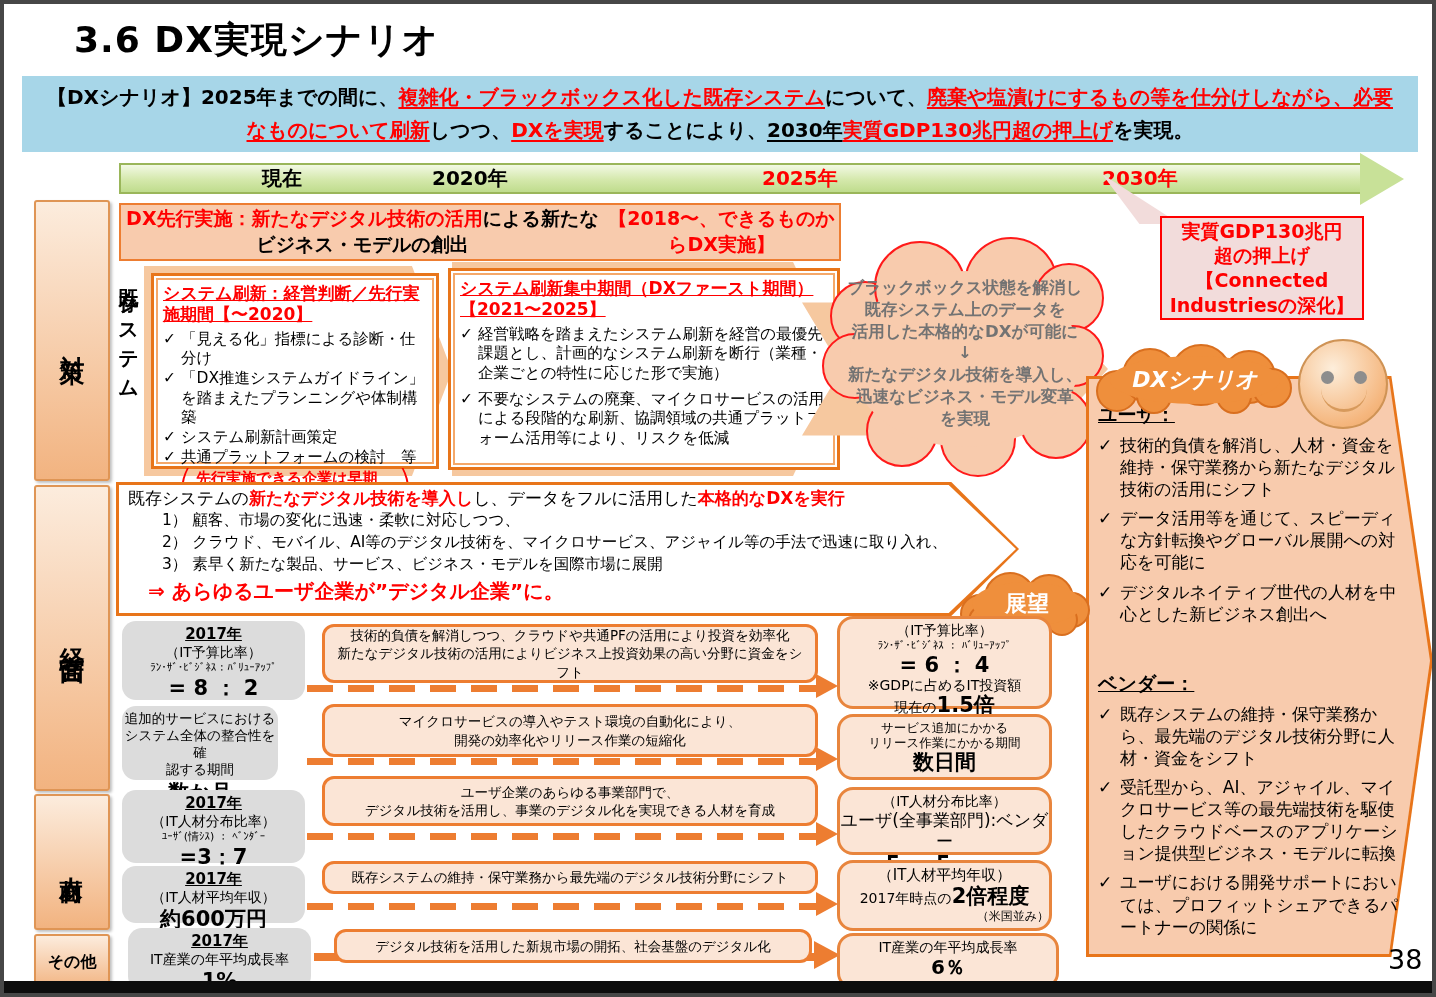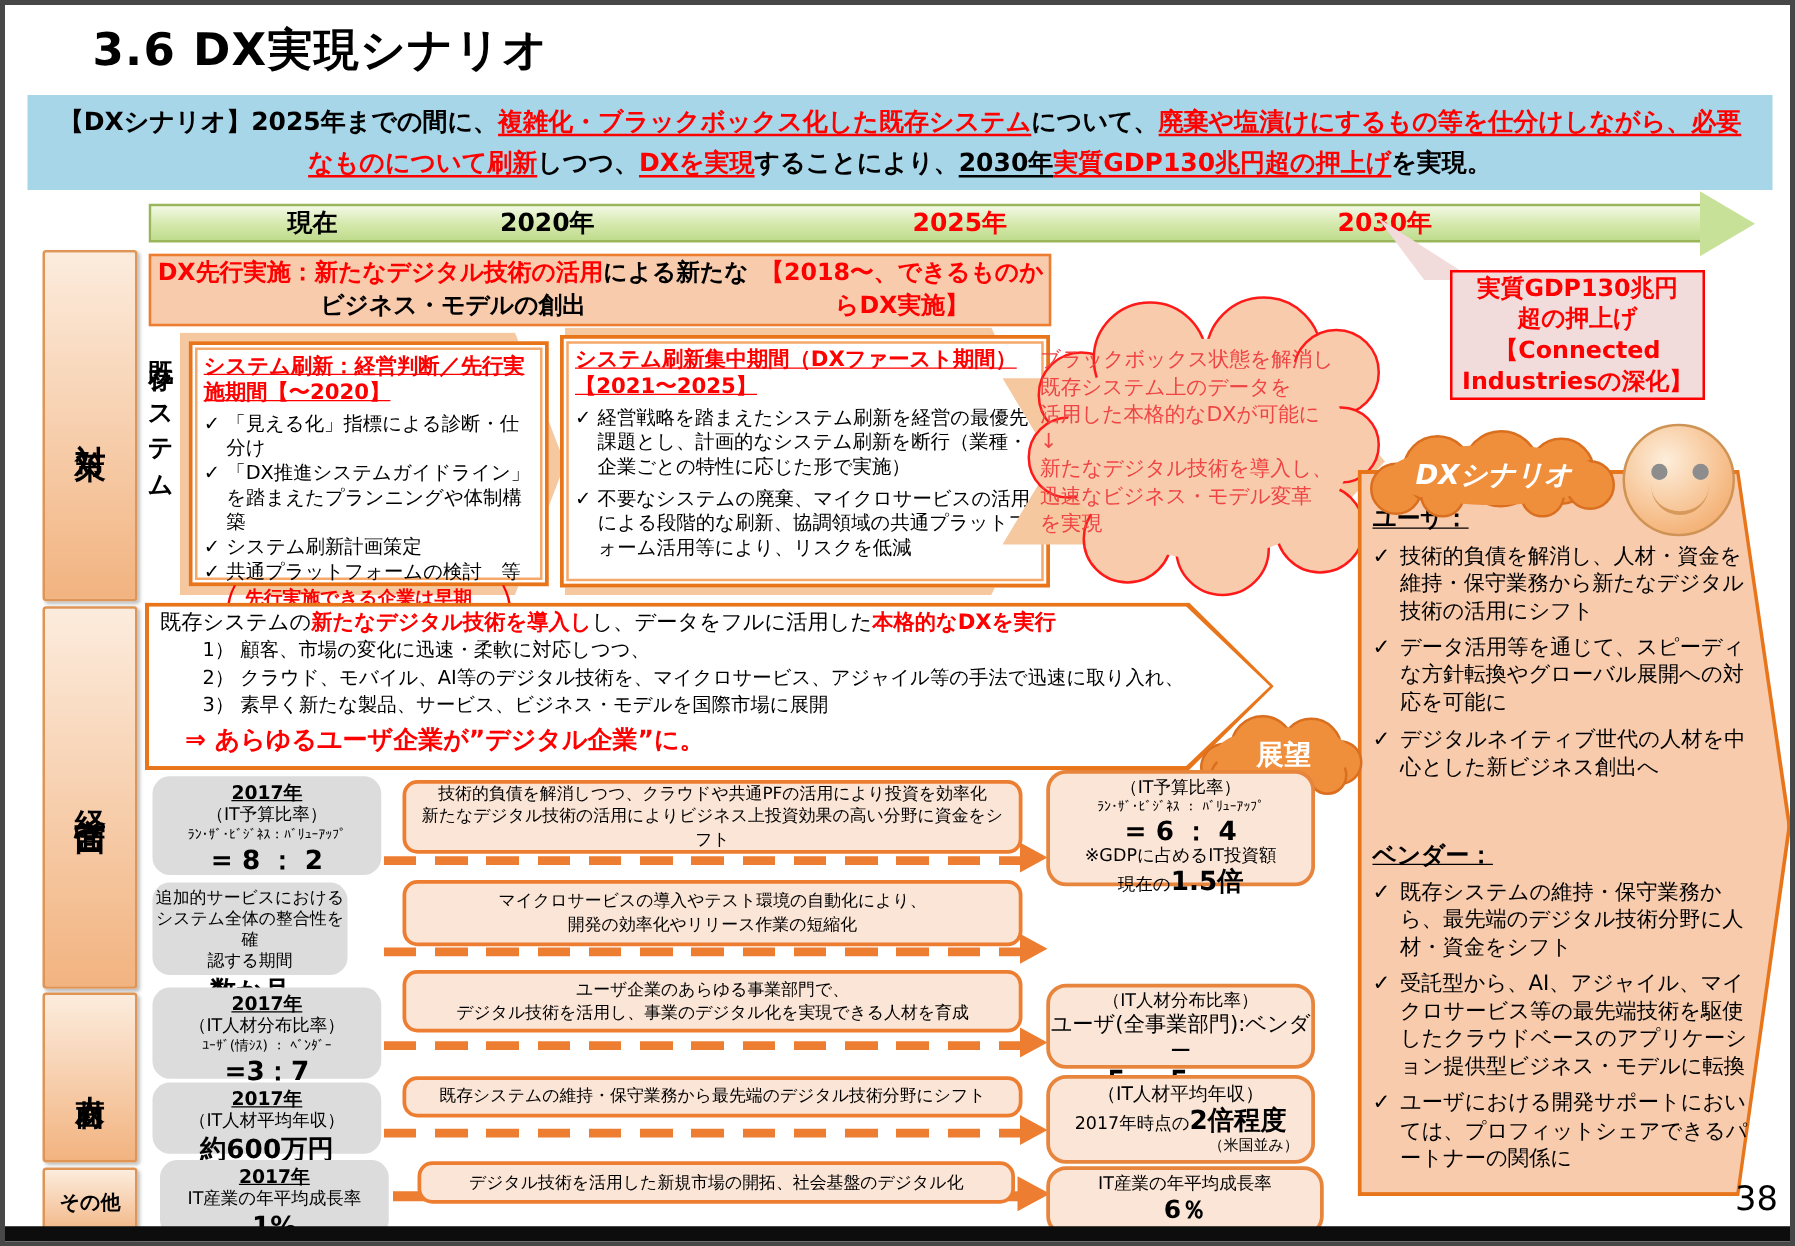--- a/index.html
+++ b/index.html
@@ -14,21 +14,21 @@
           justify-content:center;text-align:center;font-size:20px;font-weight:bold;line-height:1.65;
           padding:0 10px;box-sizing:border-box;}
   .sb{color:#000;} .sr{color:#ff0000;text-decoration:underline;text-underline-offset:3px;}
   .sbu{color:#000;text-decoration:underline;text-underline-offset:3px;}
 
   
   .tl-body{left:115px;top:159px;width:1243px;height:31px;box-sizing:border-box;
            background:linear-gradient(180deg,#f2f9e4 0%,#d4e8ab 55%,#bfdc8d 100%);border:2px solid #9ab65a;}
   .tl-head{left:1356px;top:149px;width:0;height:0;border-top:26px solid transparent;
            border-bottom:26px solid transparent;border-left:44px solid #c8e198;}
-  .tl-label{top:161px;font-size:20px;font-weight:bold;}
+  .tl-label{top:161px;font-size:20px;font-weight:bold;margin-left:32px;}
   .red{color:#ff0000;}
 
   
   .side{left:30px;width:76px;background:linear-gradient(180deg,#fcecdd,#f2b380);border:2px solid #df9555;
         border-radius:3px;display:flex;align-items:center;justify-content:center;font-weight:bold;
         box-sizing:border-box;box-shadow:2px 2px 3px rgba(0,0,0,0.25);}
   .vtext{writing-mode:vertical-rl;letter-spacing:6px;font-size:25px;}
 
   .existing{left:112px;top:268px;writing-mode:vertical-rl;font-size:20px;font-weight:600;letter-spacing:5px;}
 
@@ -43,21 +43,21 @@
   .wbox-title{color:#ff0000;font-weight:bold;text-decoration:underline;font-size:17px;line-height:1.25;margin-bottom:4px;}
   .citem{display:flex;font-size:15.5px;line-height:1.27;}
   .ck{flex:none;width:18px;}
   .bracket{display:flex;align-items:center;justify-content:center;color:#ff0000;font-size:15px;font-weight:bold;
            line-height:1.25;text-align:left;margin-top:2px;}
   .paren{font-size:42px;font-weight:300;line-height:0.9;margin:0 3px;transform:scaleY(1.1);}
 
   .bump{position:absolute;border-radius:50%;box-sizing:border-box;}
   .rcloud .bump{background:#f8cbad;border:2px solid #ff1a1a;}
   .rcloud .core{position:absolute;border-radius:50%;background:#f8cbad;}
-  .rcloud .txt{position:absolute;left:8px;top:40px;right:8px;color:#ef4444;font-weight:normal;
+  .rcloud .txt{position:absolute;left:8px;top:40px;right:8px;text-align:center;color:#737373;font-weight:bold;
                font-size:16.5px;line-height:1.32;}
   .ocloud .bump{background:#ef8f3c;border:2px solid #d96f1f;}
   .ocloud .core{position:absolute;border-radius:50%;background:#ef8f3c;}
   .ocloud .txt{position:absolute;inset:0;display:flex;align-items:center;justify-content:center;color:#fff;
                font-weight:bold;}
 
   .gdp-tri{left:1098px;top:170px;width:78px;height:50px;background:#f2dcdb;
            clip-path:polygon(0 0,100% 100%,48% 100%);filter:drop-shadow(0 0 1.5px #ff0000);}
   .gdp{left:1156px;top:212px;width:204px;height:104px;background:#f2dcdb;border:2px solid #ff0000;color:#ff0000;
        font-weight:bold;font-size:19px;text-align:center;line-height:1.3;display:flex;align-items:center;
@@ -320,20 +320,25 @@
   <div class="abs gray" style="left:118px;top:702px;width:156px;height:74px;">
     <div class="g-text preline">追加的サービスにおける
 システム全体の整合性を確
 認する期間</div>
     <div class="g-value">数か月</div>
   </div>
   <div class="abs dash" style="left:303px;top:754px;width:512px;"></div>
   <div class="abs dhead" style="left:812px;top:743px;"></div>
   <div class="abs mid preline" style="left:318px;top:700px;width:496px;height:53px;">マイクロサービスの導入やテスト環境の自動化により、
 開発の効率化やリリース作業の短縮化</div>
+  <div class="abs rbox" style="left:833px;top:710px;width:215px;height:66px;">
+    <div class="r-label preline" style="font-size:12.5px;">サービス追加にかかる
+リリース作業にかかる期間</div>
+    <div class="r-value">数日間</div>
+  </div>
 
   <div class="abs gray" style="left:118px;top:786px;width:183px;height:73px;">
     <div class="g-year">2017年</div>
     <div class="g-label">（IT人材分布比率）</div>
     <div class="g-sub">ﾕｰｻﾞ(情ｼｽ) ： ﾍﾞﾝﾀﾞｰ</div>
     <div class="g-value">=3：7</div>
   </div>
   <div class="abs dash" style="left:303px;top:829px;width:512px;"></div>
   <div class="abs dhead" style="left:812px;top:818px;"></div>
   <div class="abs mid preline" style="left:318px;top:772px;width:496px;height:50px;">ユーザ企業のあらゆる事業部門で、
@@ -348,21 +353,21 @@
     <div class="g-year">2017年</div>
     <div class="g-label">（IT人材平均年収）</div>
     <div class="g-value">約600万円</div>
   </div>
   <div class="abs dash" style="left:303px;top:899px;width:512px;"></div>
   <div class="abs dhead" style="left:812px;top:888px;"></div>
   <div class="abs mid" style="left:318px;top:857px;width:496px;height:33px;">既存システムの維持・保守業務から最先端のデジタル技術分野にシフト</div>
   <div class="abs rbox" style="left:833px;top:856px;width:215px;height:71px;">
     <div class="r-label" style="font-size:15px;">（IT人材平均年収）</div>
     <div><span class="r-note">2017年時点の</span><span class="r-value">2倍程度</span></div>
-    <div class="r-small" style="text-align:right;padding-right:10px;">（米国並み）</div>
+    <div class="r-small" style="text-align:right;">（米国並み）</div>
   </div>
 
   <div class="abs gray" style="left:124px;top:924px;width:183px;height:62px;">
     <div class="g-year">2017年</div>
     <div class="g-label">IT産業の年平均成長率</div>
     <div class="g-value">1%</div>
   </div>
   <div class="abs dash" style="left:310px;top:949px;width:505px;height:8px;"></div>
   <div class="abs dhead" style="left:810px;top:937px;border-left-width:26px;border-top-width:14px;border-bottom-width:14px;"></div>
   <div class="abs mid" style="left:330px;top:925px;width:478px;height:34px;">デジタル技術を活用した新規市場の開拓、社会基盤のデジタル化</div>

